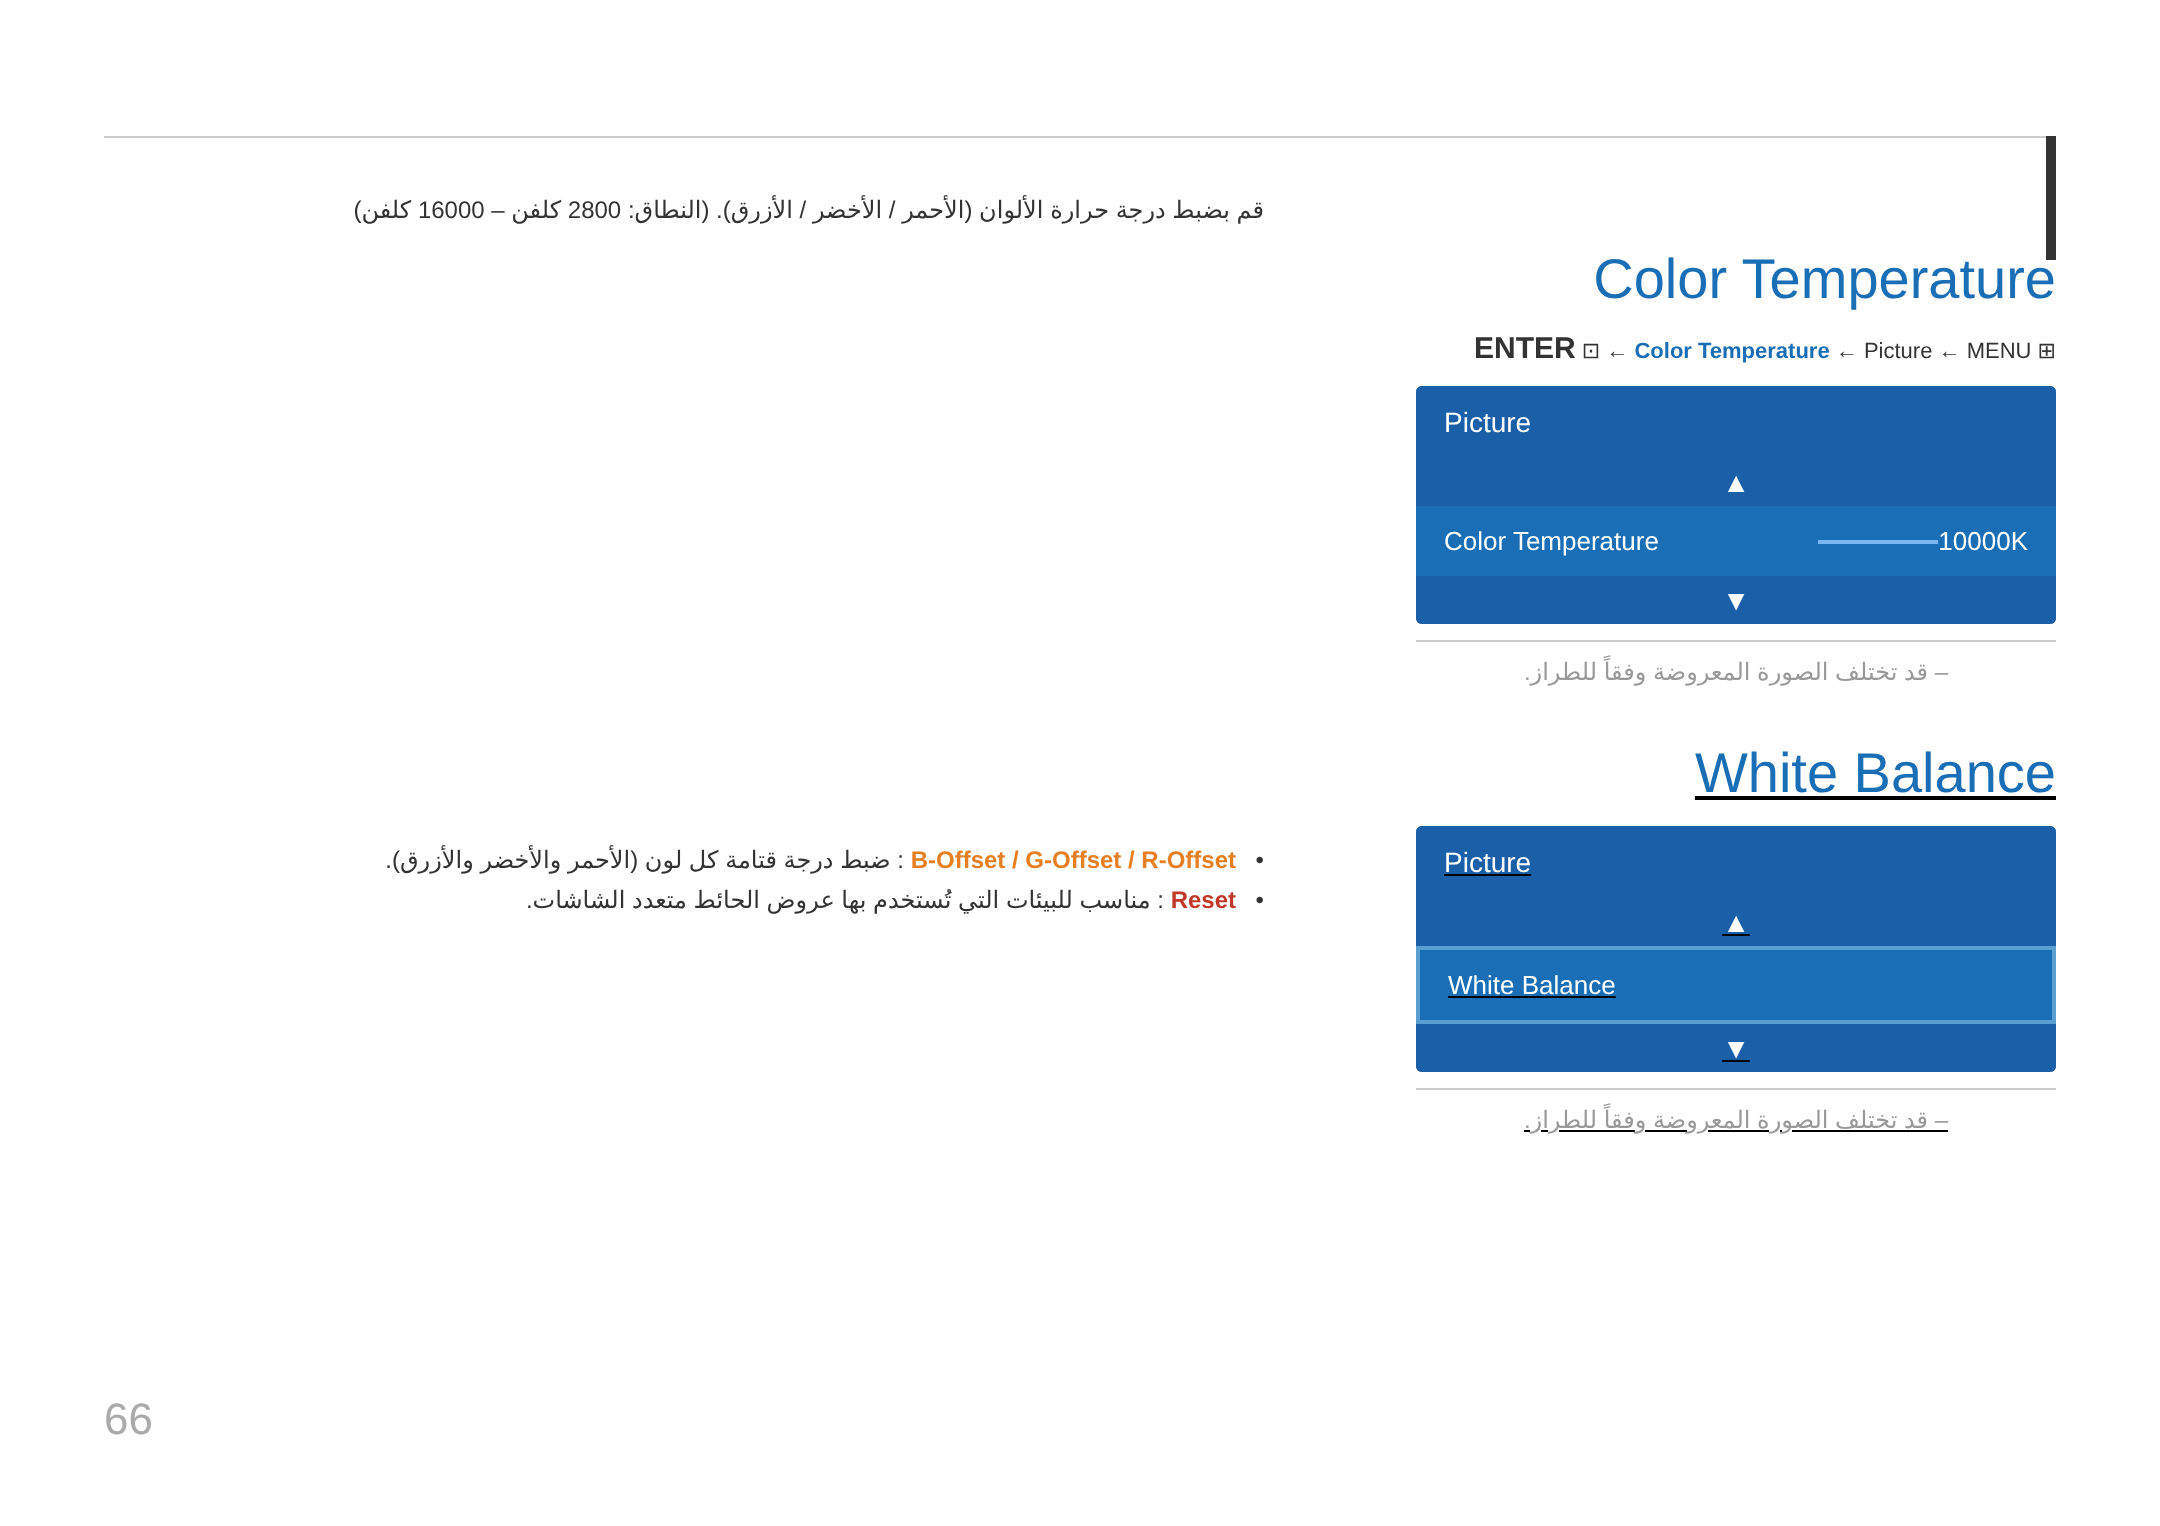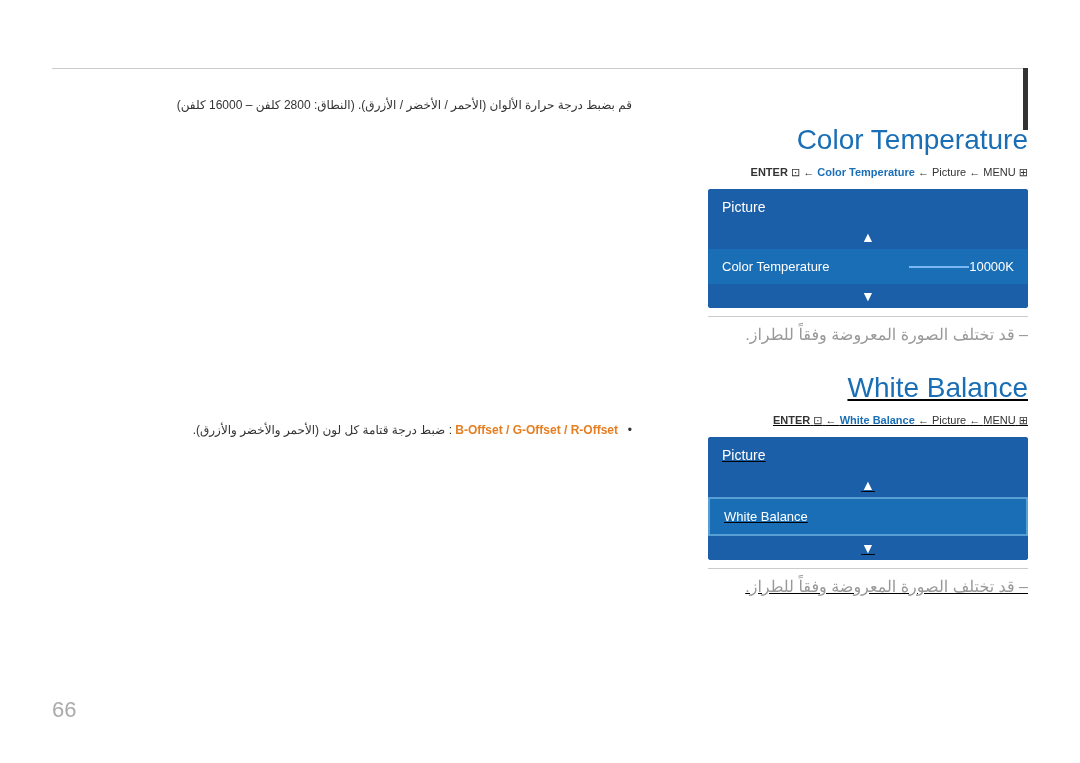--- a/index.html
+++ b/index.html
@@ -116,21 +116,21 @@
     .breadcrumb {
       font-size: 11px;
       color: #333;
       text-align: right;
       margin-bottom: 10px;
       direction: ltr;
     }
 
     .breadcrumb .enter-label {
       font-weight: bold;
-      font-size: 11px;
+      font-size: 15px;
     }
 
     .breadcrumb .arrow { color: #333; }
     .breadcrumb .active-crumb { color: #1a6eb5; font-weight: bold; }
 
     .menu-box {
       background: #1a5fa8;
       border-radius: 3px;
       padding: 0;
       overflow: hidden;
@@ -180,23 +180,23 @@
 
     .menu-down-arrow {
       text-align: center;
       color: #ffffff;
       font-size: 14px;
       padding: 4px 0;
       background: #1a5fa8;
     }
 
     .footnote {
-      font-size: 16px;
+      font-size: 12px;
       color: #999;
-      text-align: right;
+      text-align: center;
       margin-top: 8px;
       direction: rtl;
     }
 
     .right-divider {
       height: 1px;
       background: #ccc;
       margin: 8px 0;
     }
 
@@ -240,20 +240,24 @@
 
 <div class="left-panel">
 
   <div class="ct-arabic-desc">قم بضبط درجة حرارة الألوان (الأحمر / الأخضر / الأزرق). (النطاق: 2800 كلفن – 16000 كلفن)</div>
 
   <div class="wb-section-left">
     <ul class="wb-bullet-list">
       <li>
         <span class="highlight-orange">B-Offset / G-Offset / R-Offset</span>
         <span> : <span>ضبط درجة قتامة كل لون (الأحمر والأخضر والأزرق).</span></span>
+      </li>
+      <li>
+        <span class="highlight-red">Reset</span>
+        <span> : <span>مناسب للبيئات التي تُستخدم بها عروض الحائط متعدد الشاشات.</span></span>
       </li>
     </ul>
   </div>
 
 </div>
 
 <div class="right-panel">
 
   <div>
     <div class="ct-title">Color Temperature</div>
@@ -283,31 +287,20 @@
       <div class="menu-down-arrow">▼</div>
     </div>
 
     <div class="right-divider"></div>
     <div class="footnote">– قد تختلف الصورة المعروضة وفقاً للطراز.</div>
   </div>
 
   <div style="margin-top: 28px; text-decoration: underline;">
     <div class="wb-title">White Balance</div>
 
-    <div class="breadcrumb">
-      <span class="enter-label">ENTER</span>
-      <span> ⊡</span>
-      <span class="arrow"> ← </span>
-      <span class="active-crumb">White Balance</span>
-      <span class="arrow"> ← </span>
-      <span>Picture</span>
-      <span class="arrow"> ← </span>
-      <span>MENU</span>
-      <span> ⊞</span>
-    </div>
 
     <div class="menu-box">
       <div class="menu-header">Picture</div>
       <div class="menu-up-arrow">▲</div>
       <div class="wb-menu-item-selected">
         <span>White Balance</span>
       </div>
       <div class="menu-down-arrow">▼</div>
     </div>
 

